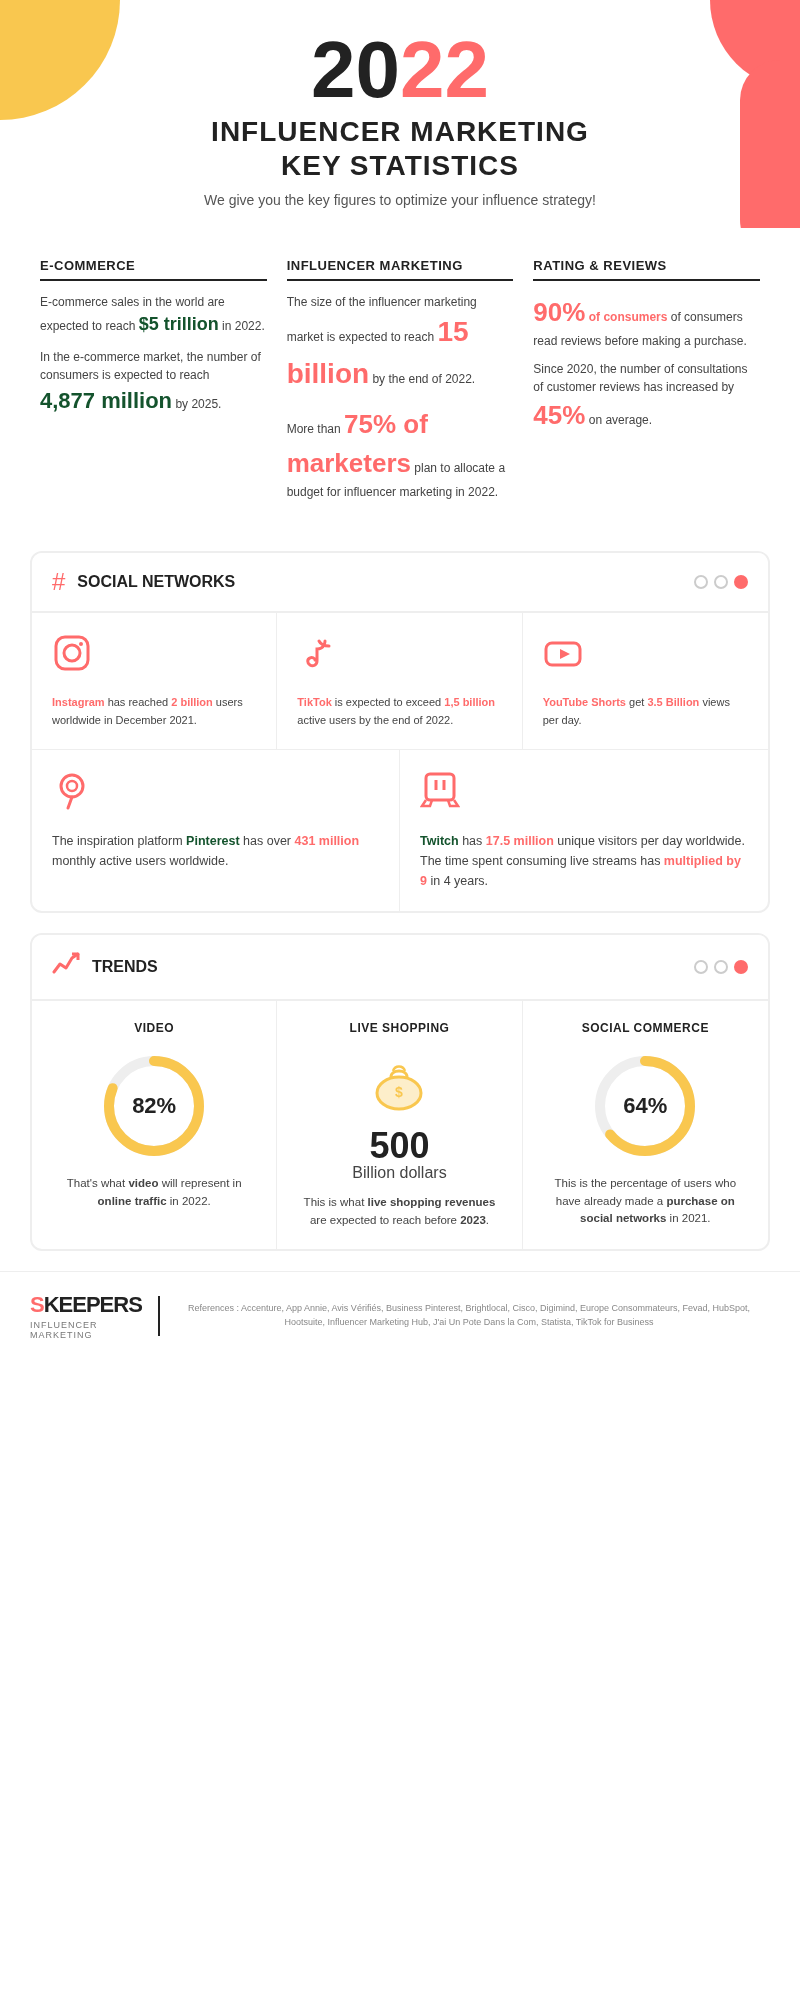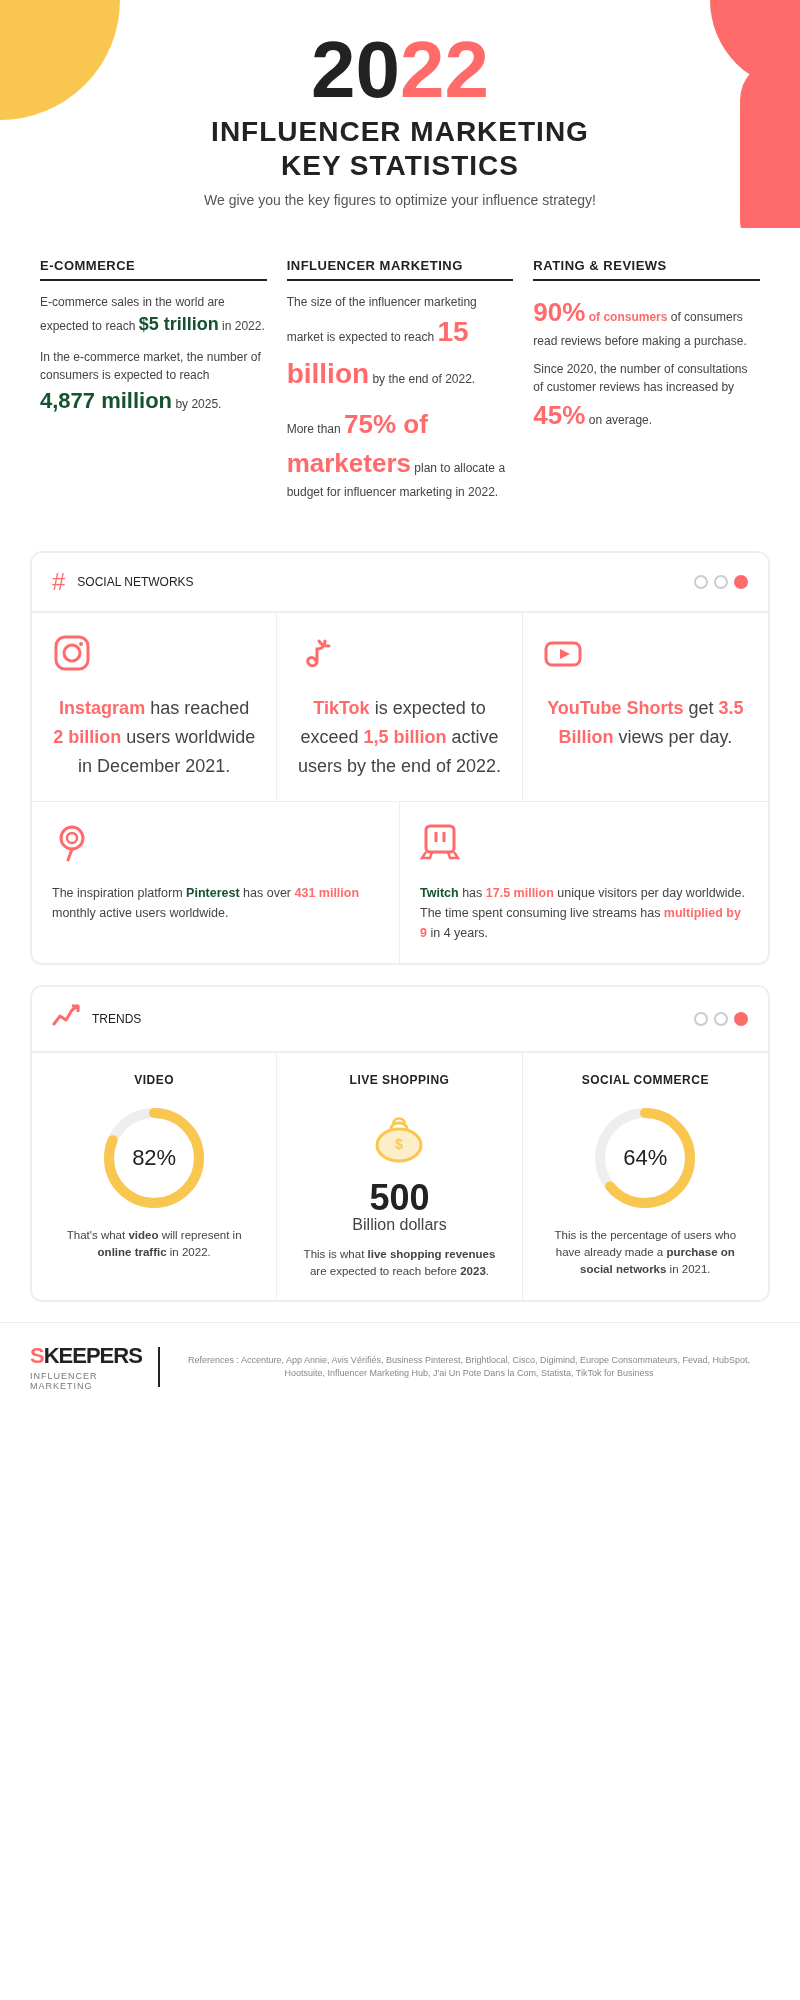--- a/index.html
+++ b/index.html
@@ -122,22 +122,22 @@
       display: flex;
       align-items: center;
       gap: 12px;
       border-bottom: 2px solid #eee;
     }
     .section-header-icon {
       font-size: 24px;
       color: #FF6B6B;
     }
     .section-header-title {
-      font-size: 12px;
-      font-weight: 400;
+      font-size: 16px;
+      font-weight: 700;
       text-transform: uppercase;
       color: #222;
       flex: 1;
     }
     .section-header-dots {
       display: flex;
       gap: 6px;
     }
     .dot {
       width: 14px; height: 14px;
@@ -161,24 +161,23 @@
     .social-cell:last-child {
       border-right: none;
     }
     .social-icon {
       font-size: 36px;
       color: #FF6B6B;
       margin-bottom: 12px;
       display: block;
     }
     .social-cell p {
-      font-size: 18px;
+      font-size: 11px;
       color: #444;
       line-height: 1.6;
-      text-align: center;
     }
     .social-cell .brand {
       color: #FF6B6B;
       font-weight: 700;
     }
     .social-cell .num {
       color: #FF6B6B;
       font-weight: 700;
     }
 
@@ -262,21 +261,21 @@
       stroke-width: 10;
       stroke-dasharray: 181 282;
       stroke-linecap: round;
     }
     .circle-text {
       position: absolute;
       top: 50%;
       left: 50%;
       transform: translate(-50%, -50%);
       font-size: 22px;
-      font-weight: 400;
+      font-weight: 700;
       color: #222;
     }
     .trends-cell p {
       font-size: 11.5px;
       color: #444;
       line-height: 1.5;
     }
     .trends-cell .bold { font-weight: 700; }
     .live-shop-icon {
       font-size: 40px;

